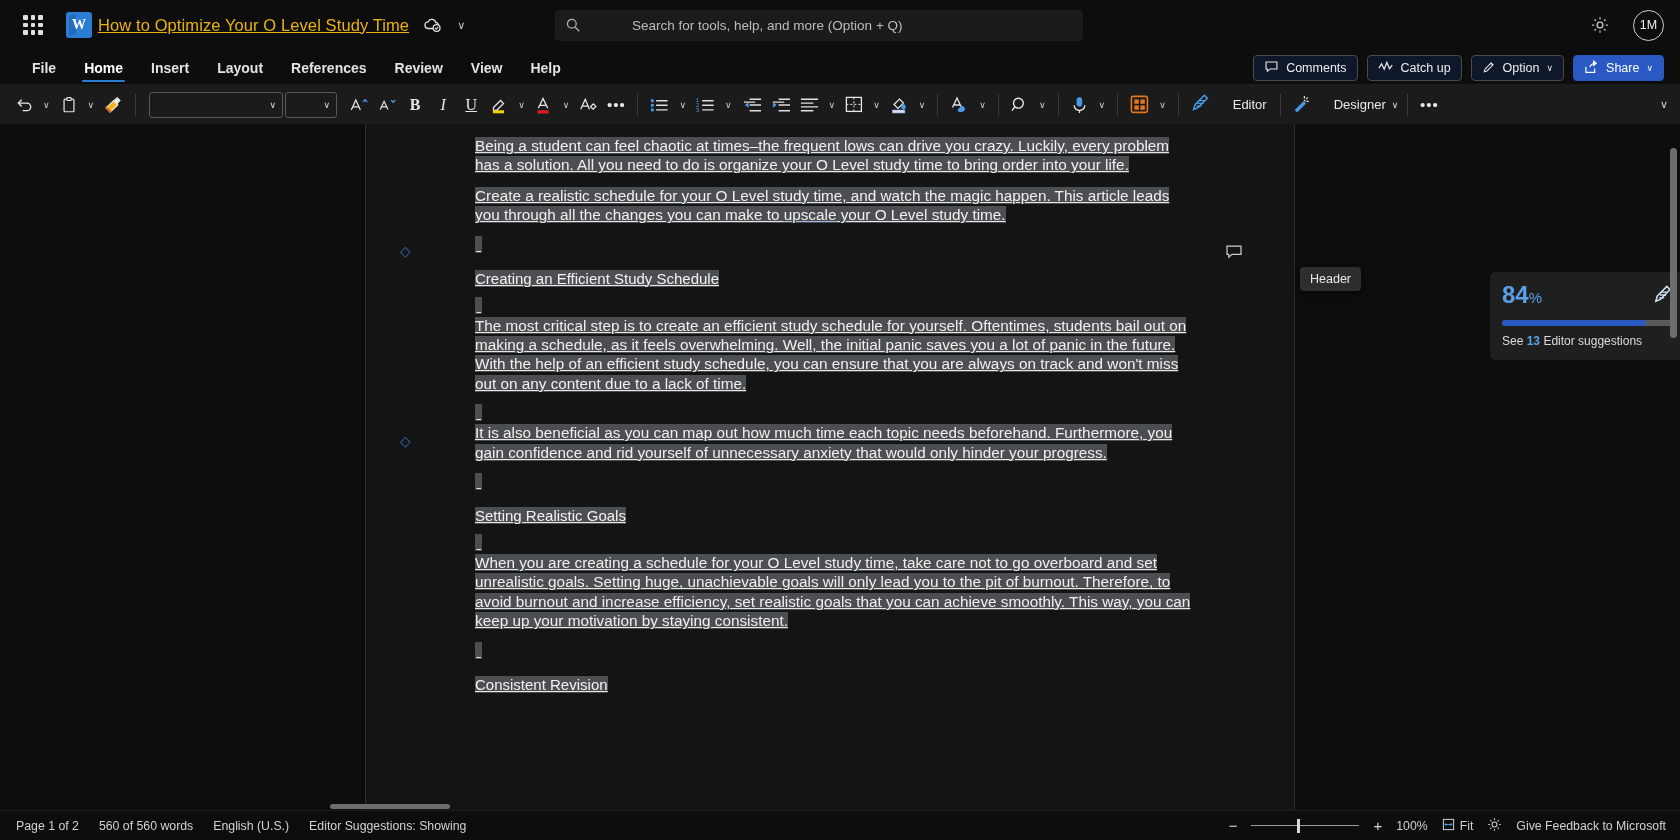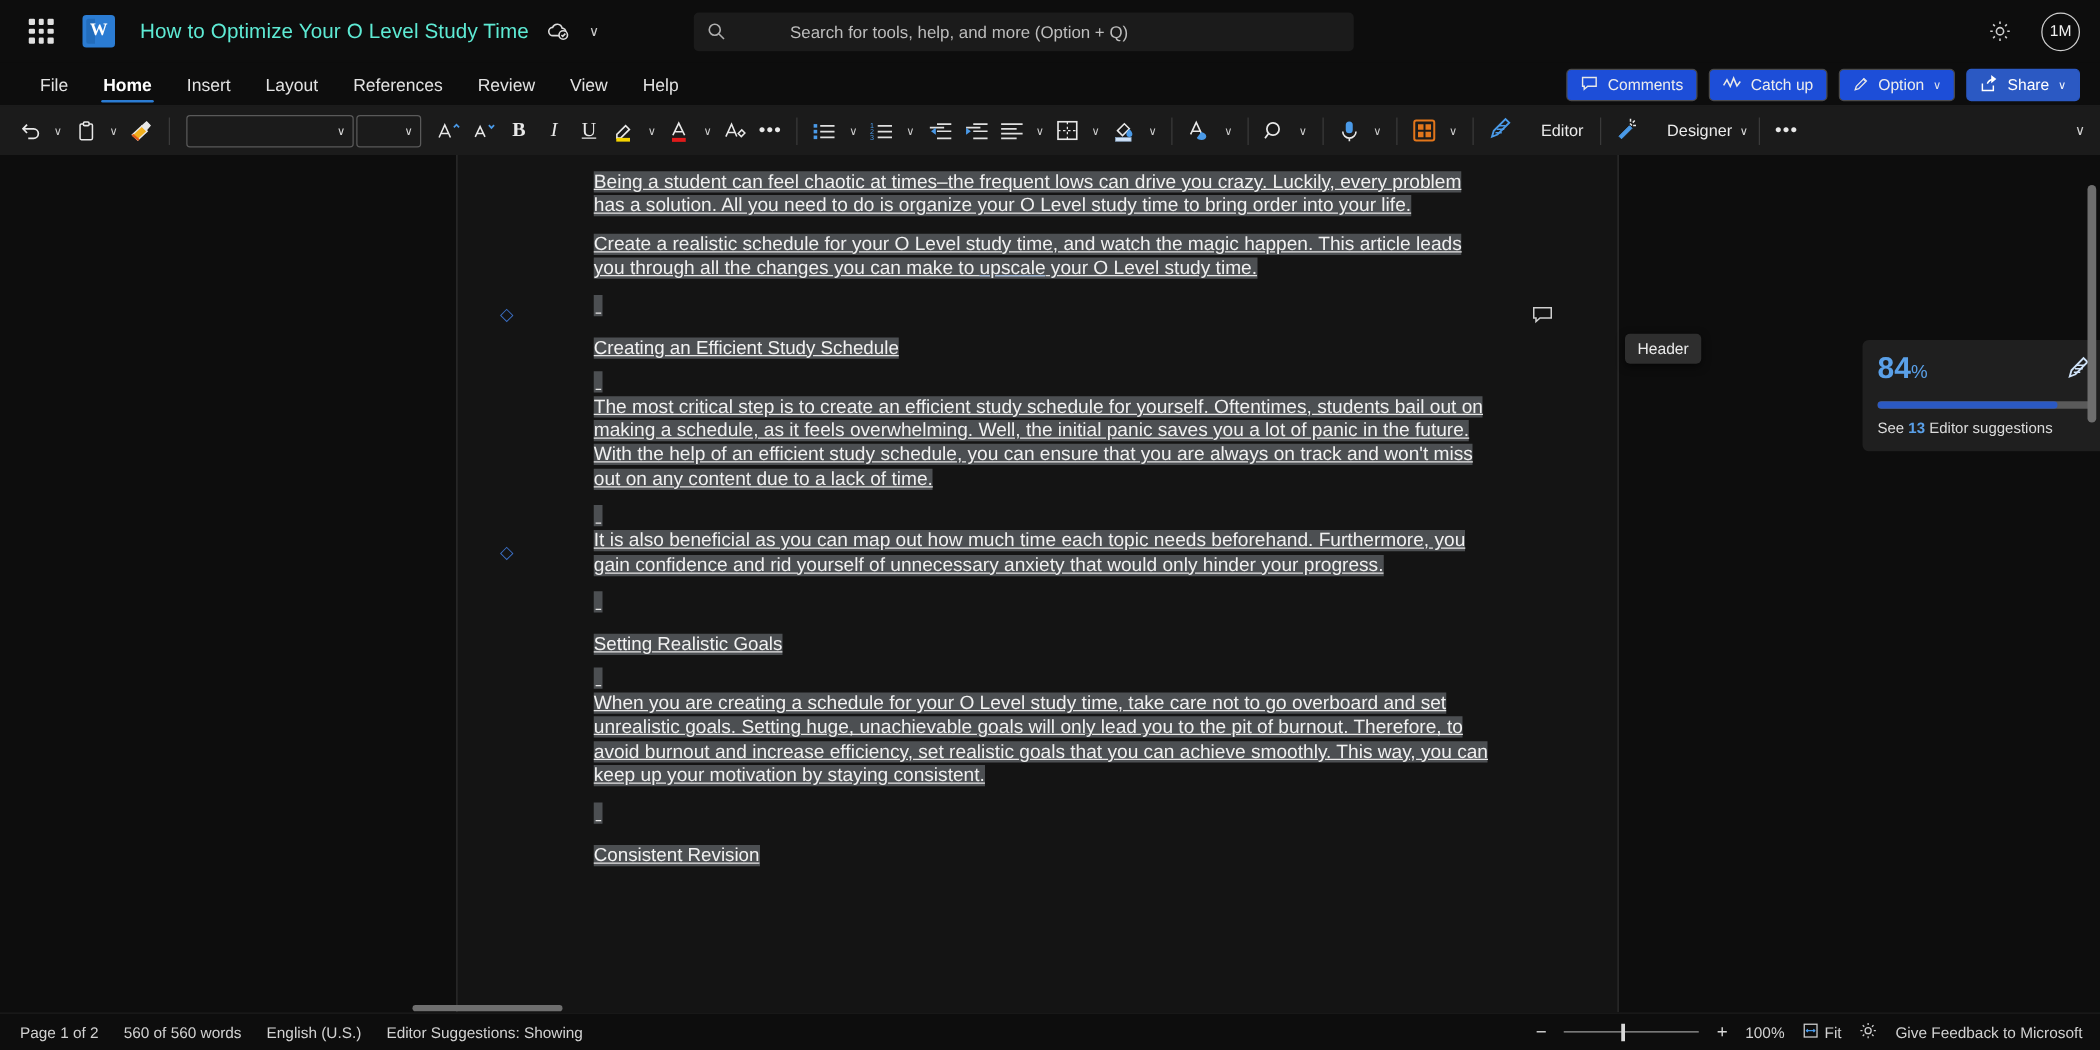--- a/index.html
+++ b/index.html
@@ -21,21 +21,21 @@
     grid-template-rows: repeat(3,1fr); gap: 3px; padding: 5px; cursor: pointer; }
   .waffle i { background: #e0e0e0; border-radius: 1px; display:block; }
   .word-icon {
     width: 26px; height: 26px; margin-left: 18px; border-radius: 3px;
     background: #2b7cd3; display: flex; align-items: center; justify-content: center;
     font-size: 15px; font-weight: bold; color: #fff; font-family: "Liberation Serif", serif;
     position: relative;
   }
   .word-icon::after{content:"";position:absolute;left:3px;top:3px;width:7px;height:20px;background:#1c5fa8;border-radius:2px 0 0 2px;opacity:.55;}
   .word-icon span{position:relative;z-index:2;font-size:14px;}
-  .doc-title { margin-left: 20px; font-size: 16.5px; color: #5eead4; letter-spacing: .1px; }
+  .doc-title { margin-left: 6px; font-size: 16.5px; color: #eab308; letter-spacing: .1px; text-decoration: underline; }
   .cloud-ic { margin-left: 14px; width: 20px; height: 20px; color: #d8d8d8; display:flex;align-items:center;}
   .title-chev { margin-left: 14px; font-size: 11px; color: #c9c9c9; cursor: pointer; }
 
   .search-wrap { position: absolute; left: 555px; width: 528px; }
   .searchbox {
     height: 31px; background: #1b1b1b; border-radius: 4px; display: flex; align-items: center;
     padding: 0 10px; cursor: text;
   }
   .searchbox .mag { width: 16px; height: 16px; margin-right: 9px; opacity: .85; }
   .searchbox .ph { font-size: 13.5px; color: #bdbdbd; margin-left: 42px; }
@@ -49,30 +49,30 @@
   }
 
   
   .tabbar {
     height: 34px; background: #0d0d0d; display: flex; align-items: flex-end;
     padding: 0 18px; flex: none; position: relative;
   }
   .tabs { display: flex; align-items: flex-end; gap: 0px; }
   .tab {
     font-size: 14px; color: #e2e2e2; padding: 4px 14px 8px 14px; cursor: pointer;
-    position: relative; white-space: nowrap;
+    position: relative; white-space: nowrap; font-weight: bold;
   }
   .tab.active { color: #ffffff; font-weight: bold; }
   .tab.active::after {
     content: ""; position: absolute; left: 12px; right: 12px; bottom: 2px;
     height: 2.5px; background: #2b7cd3; border-radius: 2px;
   }
   .tab-right { position: absolute; right: 16px; bottom: 3px; display: flex; align-items: center; gap: 9px; }
   .pillbtn {
-    height: 26px; border: 1px solid #4a4a4a; border-radius: 4px; background: #1d4ed8;
+    height: 26px; border: 1px solid #4a4a4a; border-radius: 4px; background: #0f172a;
     display: flex; align-items: center; gap: 7px; padding: 0 10px; font-size: 12.5px;
     color: #ededed; cursor: pointer;
   }
   .pillbtn.primary { background: #2b59c3; border-color: #2b59c3; color: #fff; }
   .pillbtn svg { flex: none; }
   .chev { font-size: 9px; opacity: .95; }
 
   
   .toolbar {
     height: 40px; background: #1b1b1b; display: flex; align-items: center;

